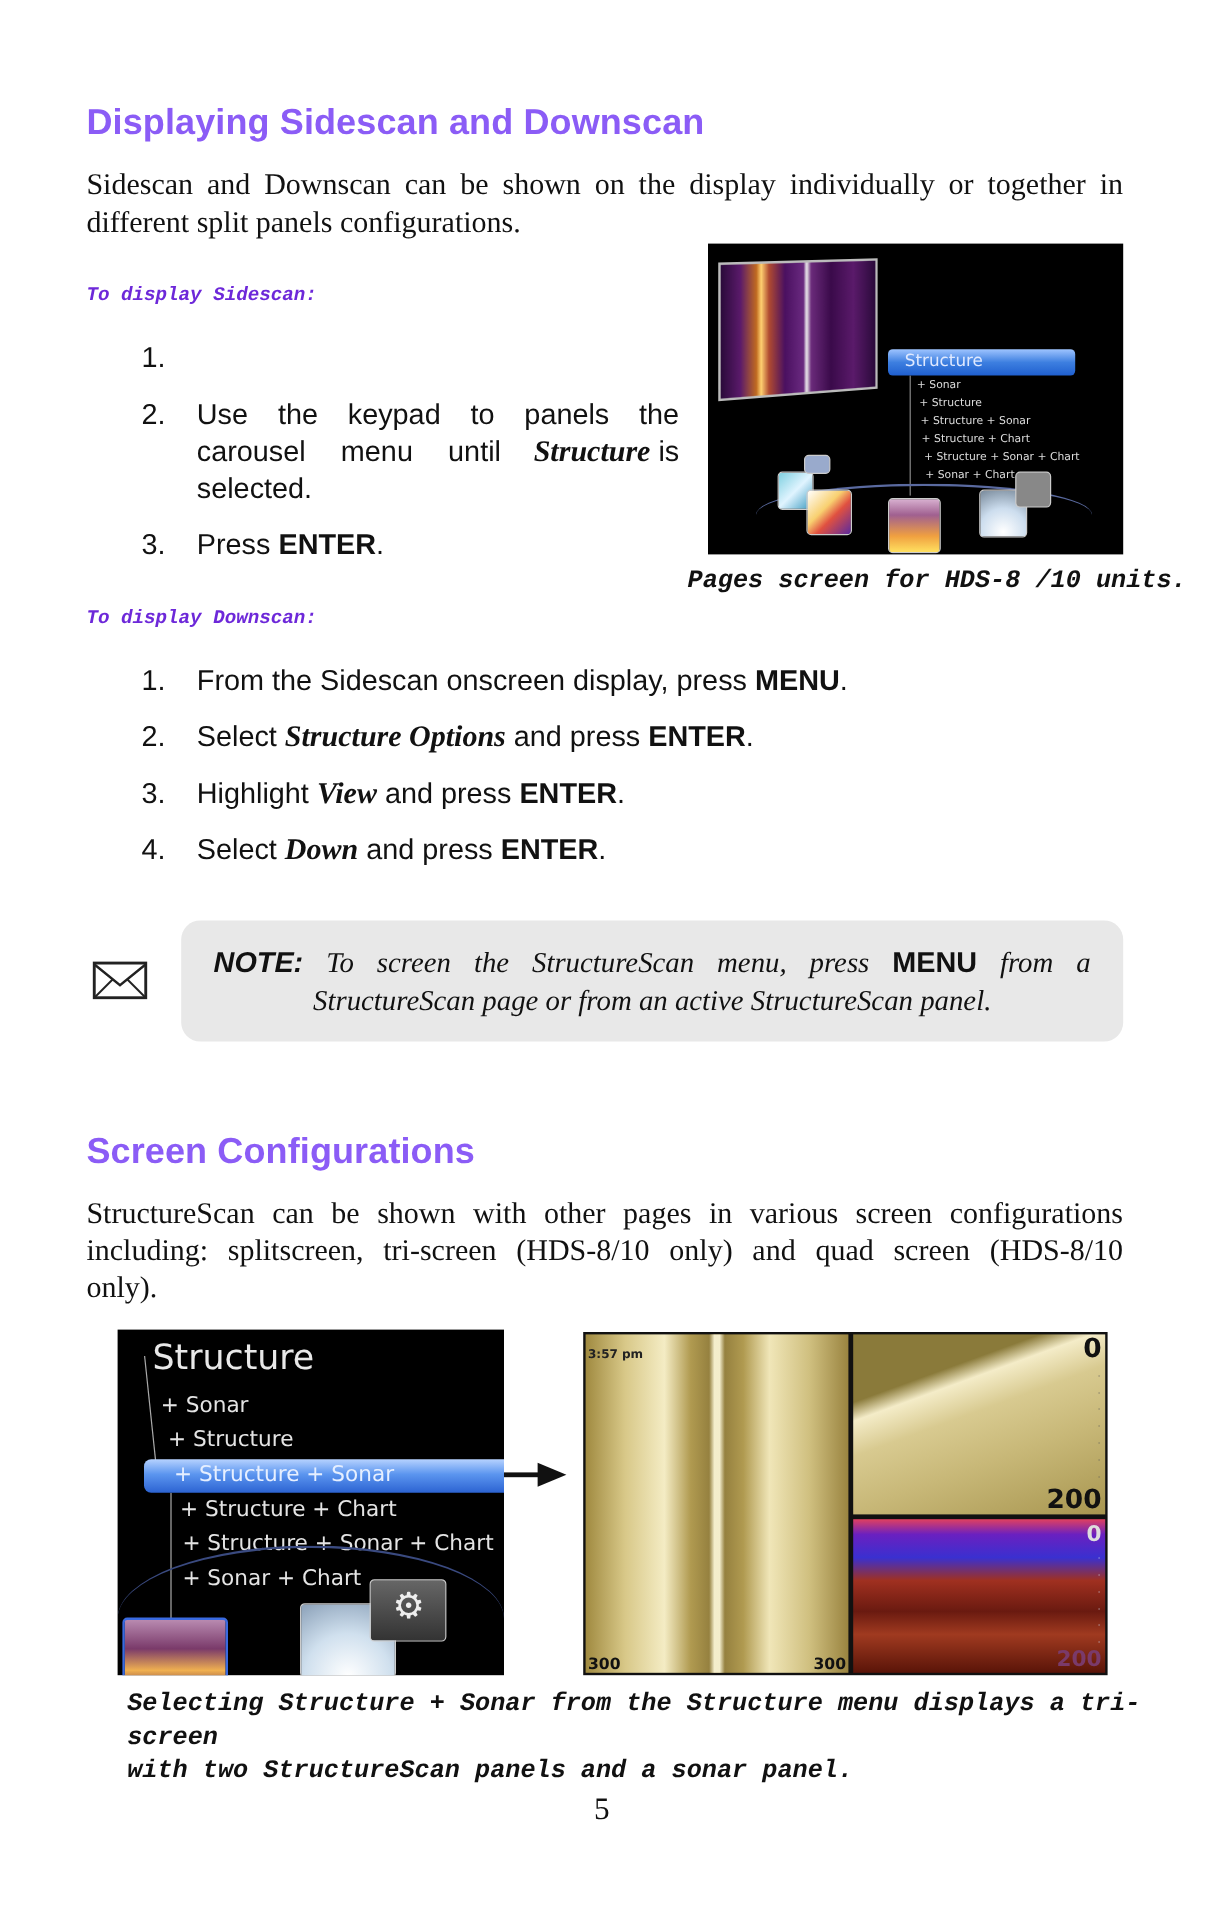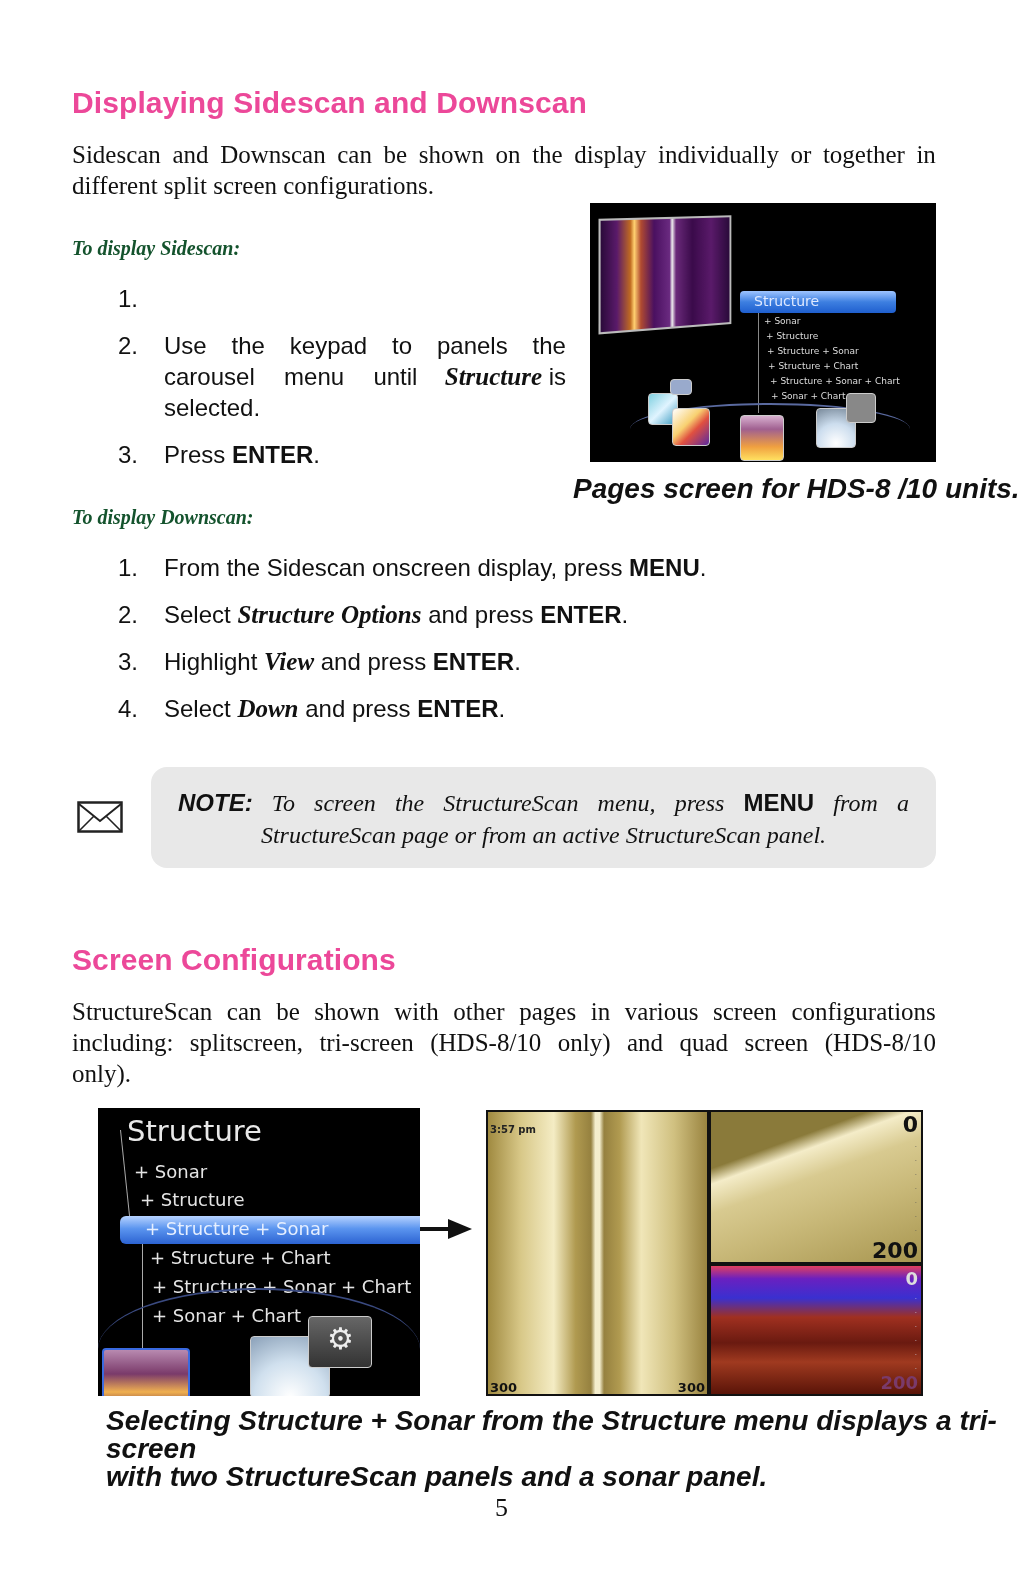--- a/index.html
+++ b/index.html
@@ -1,27 +1,27 @@
 <!DOCTYPE html>
 <html><head>
   <meta charset="utf-8">
   <style>
     html, body { margin: 0; padding: 0; background: #ffffff; }
     body { width: 1024px; height: 1595px; position: relative; overflow: hidden; color: #111; }
     .abs { position: absolute; }
-    .h1 { font-family: "Liberation Sans", sans-serif; font-weight: bold; font-size: 30px; letter-spacing: 0.1px; color: #ec4899; }
+    .h1 { font-family: "Liberation Sans", sans-serif; font-weight: bold; font-size: 30px; letter-spacing: 0.1px; color: #8b5cf6; }
     .body-serif { font-family: "Liberation Serif", serif; font-size: 25px; line-height: 31px; text-align: justify; color: #111; }
-    .sub { font-family: Liberation Serif, serif; font-weight: bold; font-style: italic; font-size: 20px; color: #14532d; }
+    .sub { font-family: Liberation Mono, monospace; font-weight: bold; font-style: italic; font-size: 16px; color: #6d28d9; }
     .step { font-family: "Liberation Sans", sans-serif; font-size: 24px; line-height: 31px; color: #111; }
     .step .num { position: absolute; left: 0; top: 0; }
     .step .txt { position: absolute; left: 46px; top: 0; }
     .step b { font-weight: bold; }
     .step i.ser { font-family: "Liberation Serif", serif; font-style: italic; font-weight: bold; font-size: 25px; }
     .justify-line { display: flex; justify-content: space-between; }
-    .caption { font-family: Liberation Sans, sans-serif; font-weight: bold; font-style: italic; font-size: 28px; color: #111; }
+    .caption { font-family: Liberation Mono, monospace; font-weight: bold; font-style: italic; font-size: 21px; color: #111; }
 
     
     .shot1 { left: 590px; top: 203px; width: 346px; height: 259px; background: #000; overflow: hidden; }
     .s1-preview { left: 10px; top: 14px; width: 130px; height: 108px; border: 2px solid #bbb;
       background: linear-gradient(90deg, #2a0a3a 0%, #5a1a6a 12%, #c06a20 22%, #ffd070 25%, #b04a30 30%, #4a1060 40%, #6a2a80 52%, #f0f0f0 54%, #6a2a7a 57%, #3a0a4a 70%, #5a1a6a 85%, #2a0a3a 100%);
       transform: perspective(300px) rotateY(8deg) skewY(-3deg); }
     .s1-menu-hl { left: 150px; top: 88px; width: 156px; height: 22px; border-radius: 4px;
       background: linear-gradient(180deg, #9ec4ff 0%, #3d7fe0 50%, #1f5fcf 100%); }
     .s1-menu-hl span { font-family: "DejaVu Sans", sans-serif; font-size: 14px; color: #dfe9ff; position: absolute; left: 14px; top: 2px; }
     .s1-item { font-family: "DejaVu Sans", sans-serif; font-size: 9px; color: #ddd; white-space: nowrap; }
@@ -76,21 +76,21 @@
       <span>be</span>
       <span>shown</span>
       <span>on</span>
       <span>the</span>
       <span>display</span>
       <span>individually</span>
       <span>or</span>
       <span>together</span>
       <span>in</span>
     </div>
-  <div>different split screen configurations.</div>
+  <div>different split panels configurations.</div>
 </div>
 
 <div class="abs sub" style="left:72px; top:237px;">To display Sidescan:</div>
 
 <div class="abs step" style="left:118px; top:283px; width:450px; height:31px;">
   <span class="num">1.</span>
 </div>
 
 <div class="abs step" style="left:118px; top:330px; width:450px; height:93px;">
   <span class="num">2.</span>

